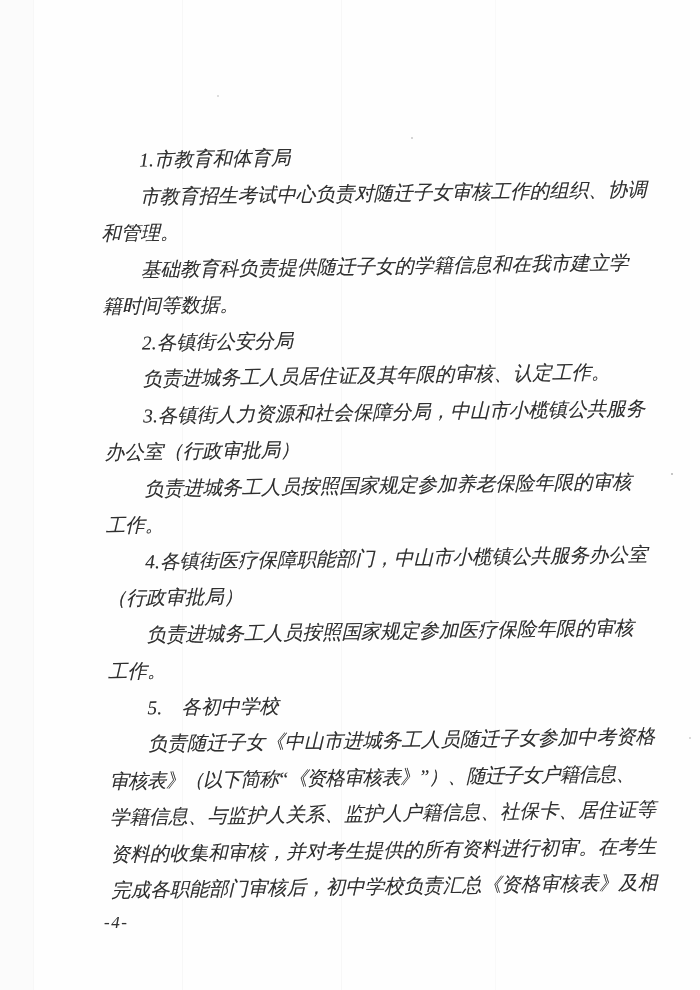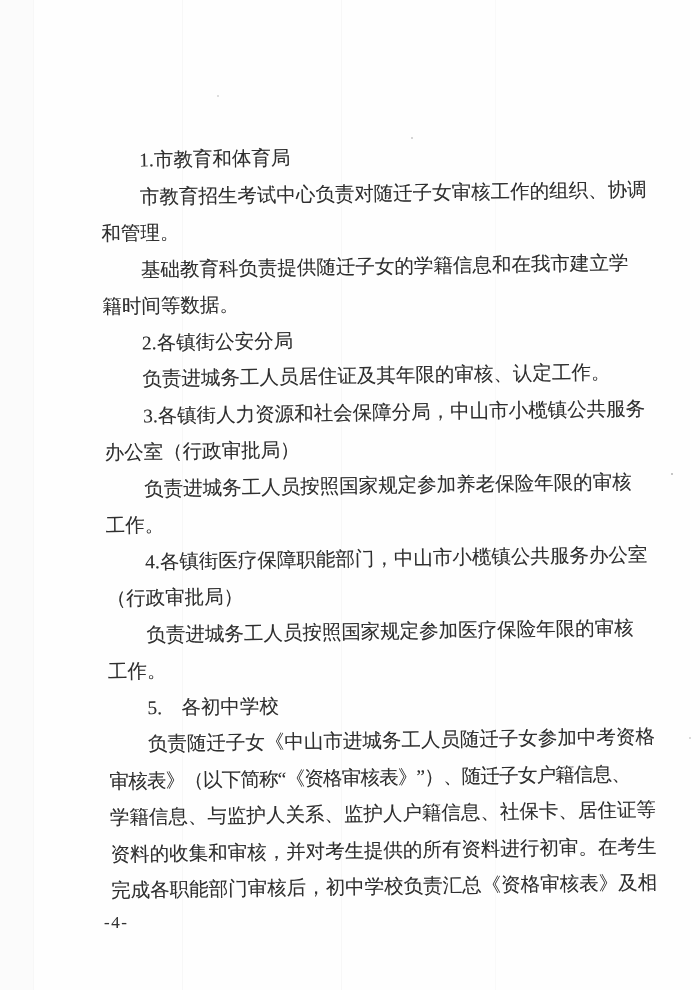--- a/index.html
+++ b/index.html
@@ -7,20 +7,21 @@
     padding: 0;
     background: #ffffff;
   }
   .sheet {
     position: relative;
     width: 700px;
     height: 990px;
     background: #fefefe;
     overflow: hidden;
     font-family: "Liberation Serif", "DejaVu Serif", serif;
+    font-style: italic;
   }
   
   .seam {
     position: absolute;
     top: 0;
     width: 1px;
     height: 990px;
     background: rgba(0,0,0,0.028);
   }
   .seam-1 { left: 33px; }

